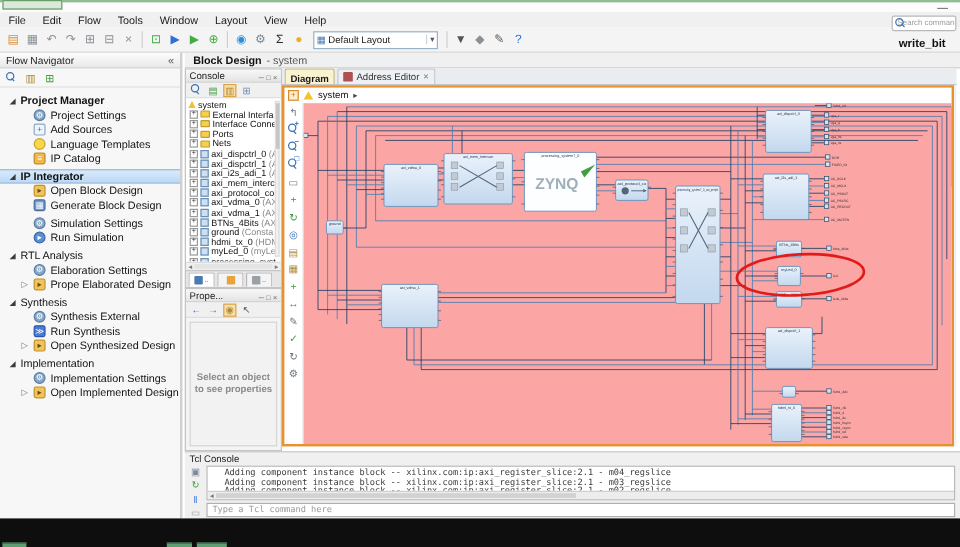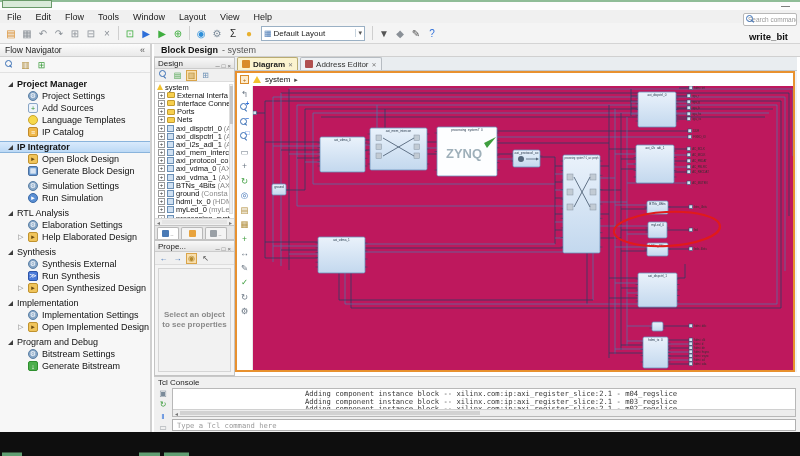--- a/index.html
+++ b/index.html
@@ -90,53 +90,53 @@
   .vt-ic { width:7px; height:7px; border-radius:1px; }
   .view-tab .dd { font-size:6px; color:#555; }
 
   .props-msg { flex:1; margin:3px; background:#f2f2f2; border:1px solid #d5d5d5; display:flex; flex-direction:column; align-items:center; justify-content:center; }
   .props-msg div { font-size:8px; color:#8a8a8a; line-height:10px;font-weight:bold; }
 
   
   .diagram-win { position:absolute; left:235px; top:57px; width:562px; height:315px; background:#eef1f4; }
   .tabbar { height:14px; background:#e9edf0; border-bottom:1px solid #c2c8ce; display:flex; align-items:flex-end; padding-left:2px; gap:2px; }
   .dtab { height:13px; display:flex; align-items:center; gap:3px; padding:0 4px; border:1px solid #b6bcc2; border-bottom:none; border-radius:2px 2px 0 0; background:#eef1f4; }
-  .dtab.active { background:#fbf3cf; border-color:#b8ab72; }
+  .dtab.active { background:#fbf3cf; border-color:#b8ab72;flex-direction:column; }
   .dtab .lb { font-size:8px; color:#333; }
   .dtab.active .lb { font-weight:bold; color:#1a1a1a; }
   .dtab .x { font-size:6px; color:#777; }
   .dtab-ic { width:8px; height:8px; border-radius:1px; }
   .orange-box { position:absolute; left:0; top:14px; width:560px; height:301px; border:2px solid #e8912f; background:#fff; display:flex; flex-direction:column; }
   .crumb { height:13px; display:flex; align-items:center; gap:4px; padding-left:3px; flex:none; }
   .crumb .win-ic { width:9px; height:9px; background:#fdeccd; border:1px solid #d98c2b; font-size:6px; line-height:8px; text-align:center; color:#b06a10; }
   .crumb .lb { font-size:8px; color:#111; }
   .crumb .ar { font-size:7px; color:#444; }
   .dbody { flex:1; display:flex; }
   .vtoolbar { width:16px; border-right:1px solid #e8e8e8; display:flex; flex-direction:column; align-items:center; gap:3.5px; padding-top:2px; }
   .vt-icon { width:11px; height:11px; display:flex; align-items:center; justify-content:center; font-size:8.5px; }
-  .canvas { flex:1; position:relative; background:#be185d; overflow:hidden;text-align:right; }
+  .canvas { flex:1; position:relative; background:#fca5a5; overflow:hidden;text-align:right; }
   .canvas svg { position:absolute; left:0; top:0; }
   svg text { font-family:"Liberation Sans", sans-serif; }
 
   
   .tcl { position:absolute; left:154px; top:376px; width:646px; height:56px; background:#f0f0f0; border-top:1px solid #c8c8c8; }
   .tcl-h { height:11px; display:flex; align-items:center; padding-left:4px; }
   .tcl-h .t { font-size:8px; color:#222; }
   .tcl-body { display:flex; height:44px; }
   .tcl-icons { width:18px; display:flex; flex-direction:column; align-items:center; gap:2px; padding-top:1px; }
   .tcl-ic { width:11px; height:10px; display:flex; align-items:center; justify-content:center; font-size:8px; }
   .tcl-main { flex:1; margin-right:4px; display:flex; flex-direction:column; }
   .tcl-out { background:#fff; border:1px solid #b8b8b8; height:29px; overflow:hidden; display:flex; flex-direction:column; }
-  .tcl-lines { flex:1; overflow:hidden; padding:1px 0 0 14px;text-align:center; }
+  .tcl-lines { flex:1; overflow:hidden; padding:1px 0 0 14px; }
   .tcl-line { font-family:"DejaVu Sans Mono", monospace; font-size:7.2px; line-height:7.6px; color:#3a3a3a; white-space:nowrap; }
   .tcl-scroll { height:7px; background:#ededed; border-top:1px solid #d0d0d0; display:flex; align-items:center; flex:none; }
   .tcl-scroll .ar { font-size:6px; color:#777; padding:0 2px; }
   .tcl-scroll .th { width:300px; height:4px; background:#d2d2d2; }
   .tcl-scroll .tr { flex:1; }
-  .tcl-input { margin-top:2px; height:12px; background:#fff; border:1px solid #b0b0b0; display:flex; align-items:center; padding-left:4px; }
+  .tcl-input { margin-top:2px; height:12px; background:#fff; border:1px solid #b0b0b0; display:flex; align-items:flex-start; padding-left:4px; }
   .tcl-input .ph { font-family:"DejaVu Sans Mono", monospace; font-size:7.2px; color:#999; }
 
   
   .black-band { position:absolute; left:0; top:432px; width:800px; height:24px; background:#0e0e0e; }
   .tstub { position:absolute; bottom:0; height:4px; background:#5f9e72; border-top:1px solid #39573f; }
 </style>
 </head>
 <body>
 
 <div class="screen">
@@ -258,21 +258,21 @@
             <span class="tri-dr"></span>
             <span class="lb">RTL Analysis</span>
           </div>
           <div class="fn-item">
             <span class="fn-ic" style="background: rgb(135, 166, 198); border: 1px solid rgb(90, 127, 165); color: rgb(255, 255, 255); border-radius: 50%;">⚙</span>
             <span class="lb">Elaboration Settings</span>
           </div>
           <div class="fn-item">
             <span class="ex">▷</span>
             <span class="fn-ic" style="background: rgb(240, 196, 90); border: 1px solid rgb(192, 146, 46); color: rgb(106, 74, 16); border-radius: 2px;">▸</span>
-            <span class="lb">Help Elaborated Design</span>
+            <span class="lb">Prope Elaborated Design</span>
           </div>
         </div>
         <div class="fn-sec">
           <div class="fn-sec-h">
             <span class="tri-dr"></span>
             <span class="lb">Synthesis</span>
           </div>
           <div class="fn-item">
             <span class="fn-ic" style="background: rgb(135, 166, 198); border: 1px solid rgb(90, 127, 165); color: rgb(255, 255, 255); border-radius: 50%;">⚙</span>
             <span class="lb">Synthesis External</span>
@@ -295,46 +295,32 @@
           <div class="fn-item">
             <span class="fn-ic" style="background: rgb(135, 166, 198); border: 1px solid rgb(90, 127, 165); color: rgb(255, 255, 255); border-radius: 50%;">⚙</span>
             <span class="lb">Implementation Settings</span>
           </div>
           <div class="fn-item">
             <span class="ex">▷</span>
             <span class="fn-ic" style="background: rgb(240, 196, 90); border: 1px solid rgb(192, 146, 46); color: rgb(106, 74, 16); border-radius: 2px;">▸</span>
             <span class="lb">Open Implemented Design</span>
           </div>
         </div>
-        <div class="fn-sec">
-          <div class="fn-sec-h">
-            <span class="tri-dr"></span>
-            <span class="lb">Program and Debug</span>
-          </div>
-          <div class="fn-item">
-            <span class="fn-ic" style="background: rgb(135, 166, 198); border: 1px solid rgb(90, 127, 165); color: rgb(255, 255, 255); border-radius: 50%;">⚙</span>
-            <span class="lb">Bitstream Settings</span>
-          </div>
-          <div class="fn-item">
-            <span class="fn-ic" style="background: rgb(76, 174, 76); border: 1px solid rgb(46, 143, 46); color: rgb(255, 255, 255); border-radius: 2px;">↓</span>
-            <span class="lb">Generate Bitstream</span>
-          </div>
-        </div>
       </div>
   </div>
 
   <div class="bd-header">
     <span class="b">Block Design</span>
     <span class="s">- system</span>
   </div>
 
   <div class="left-col">
     <div class="panel design-panel">
       <div class="p-title">
-        <span class="t">Design</span>
+        <span class="t">Console</span>
         <span class="wb-wrap"><span class="wb" style="font-size: 6px; color: rgb(102, 102, 102); margin-left: 2px;">─</span><span class="wb" style="font-size: 6px; color: rgb(102, 102, 102); margin-left: 2px;">□</span><span class="wb" style="font-size: 6px; color: rgb(102, 102, 102); margin-left: 2px;">×</span></span>
       </div>
       <div class="p-toolbar">
         <span class="p-tb-icon">
             <span class="mag"></span>
           </span>
         <span class="p-tb-icon" style="color:#3f9e3f">▤</span>
         <span class="p-tb-icon hl" style="color:#b58a2e">▥</span>
         <span class="p-tb-icon" style="color:#6a8fb5">⊞</span>
       </div>

